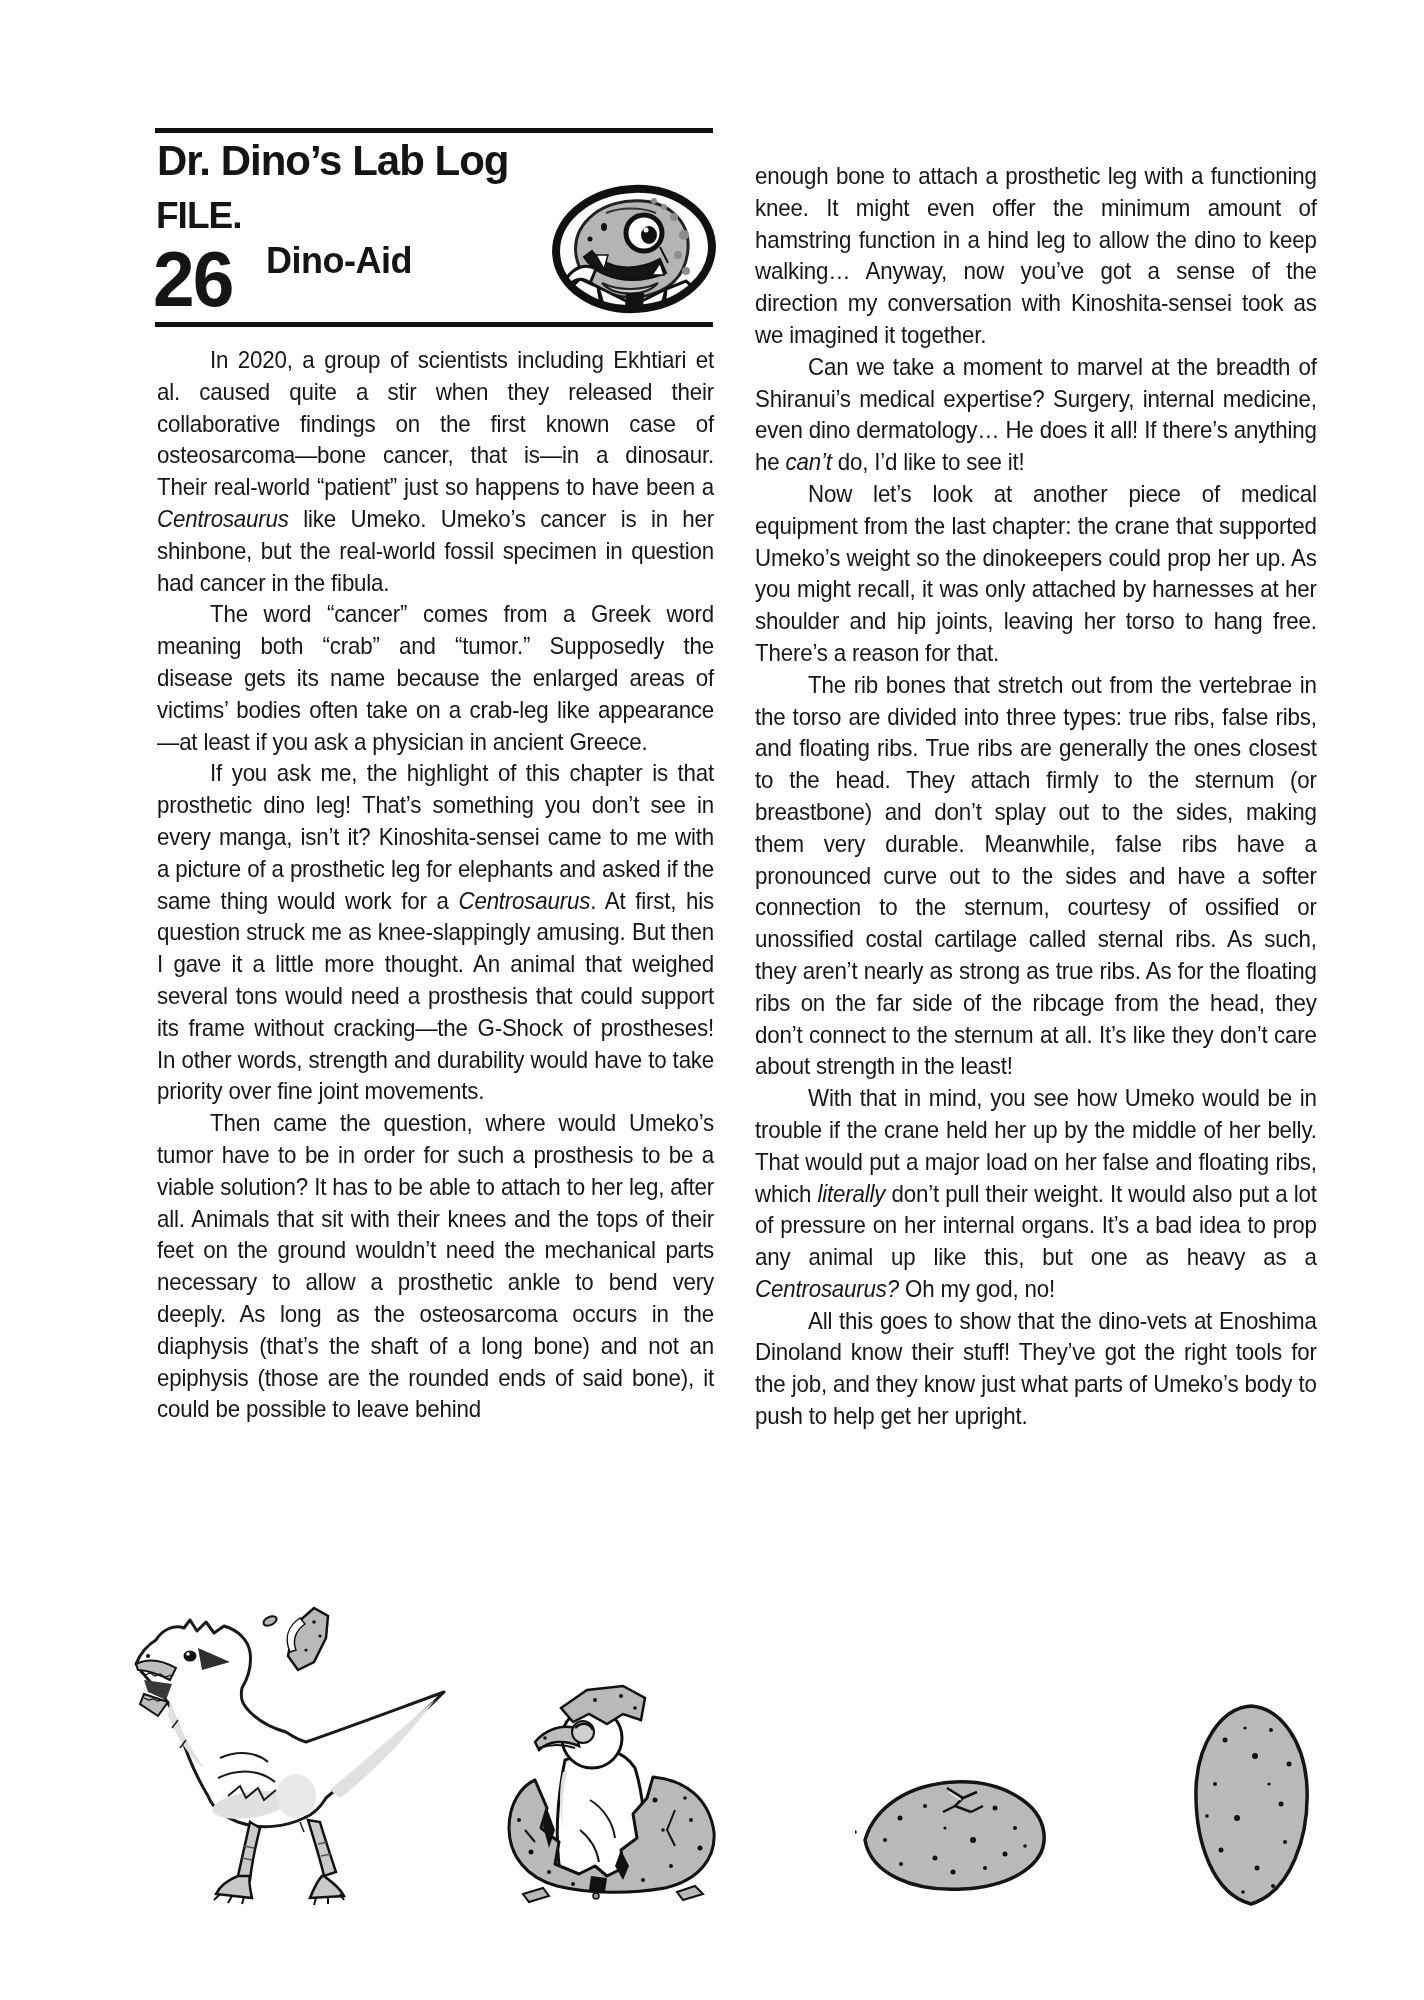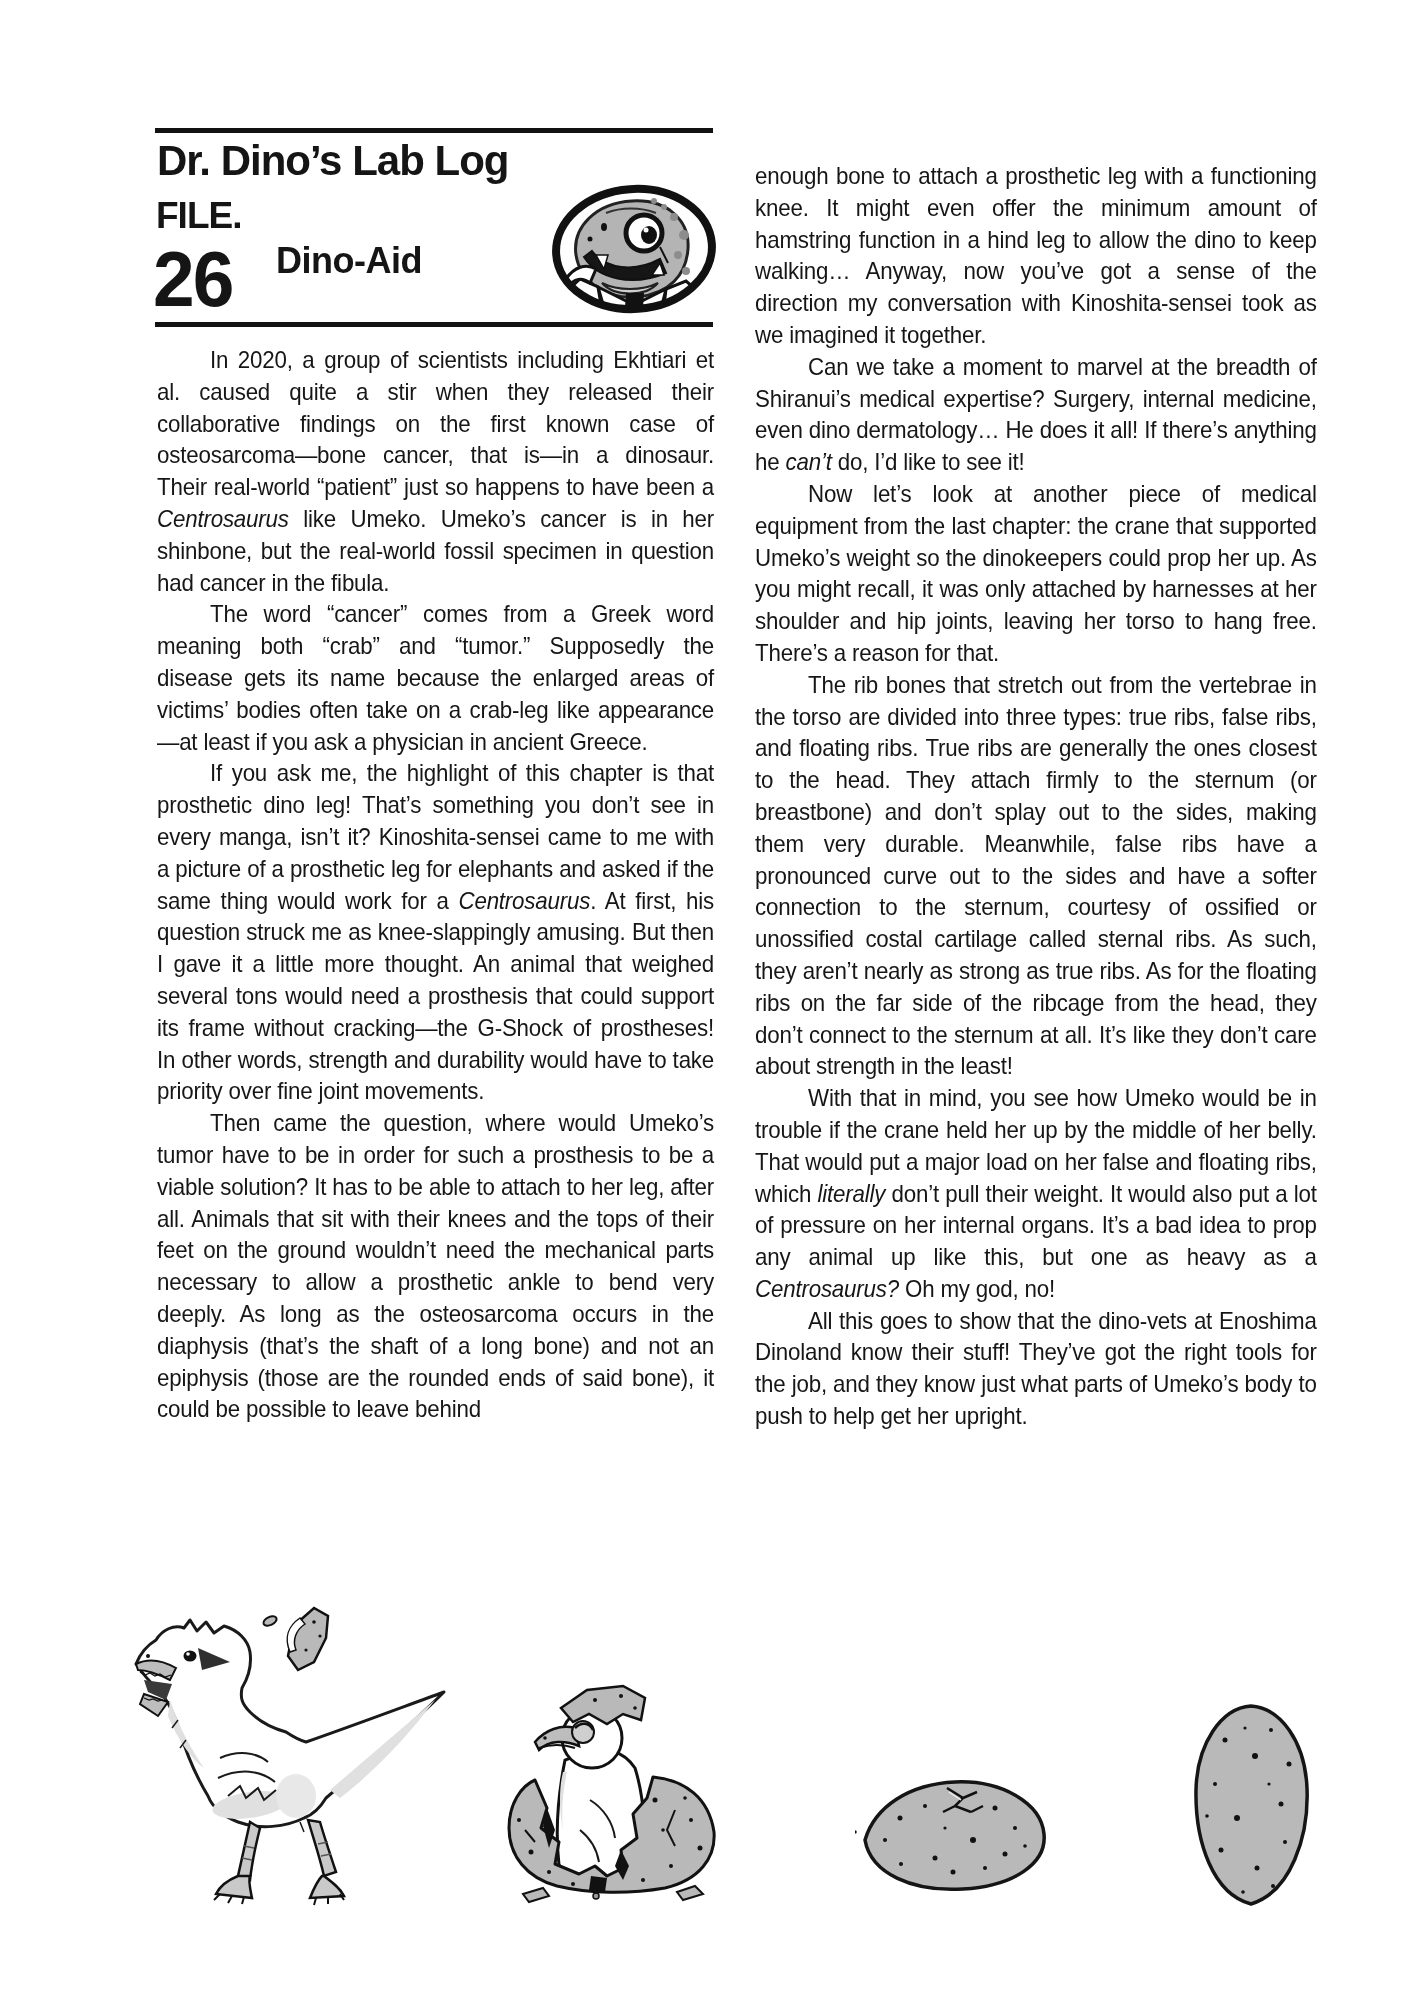--- a/index.html
+++ b/index.html
@@ -21,21 +21,21 @@
   .hdr-file-label {
     position:absolute; left:156px; top:195px;
     font-size:37px; font-weight:800; letter-spacing:-1px;
   }
   .hdr-file-number {
     position:absolute; left:153px; top:240px;
     font-size:78px; font-weight:800; line-height:1; letter-spacing:-2px;
     transform:scaleX(0.96); transform-origin:0 0;
   }
   .hdr-subtitle {
-    position:absolute; left:276px; top:240px;
+    position:absolute; left:266px; top:240px;
     font-size:36px; font-weight:bold; letter-spacing:-0.5px;
   }
   .mascot { position:absolute; left:546px; top:183px; }
 
   .col {
     position:absolute; text-align:justify;
     font-size:24px; line-height:31.8px; color:#161616;
     transform:scaleX(0.93); transform-origin:0 0;
     letter-spacing:-0.2px;
   }

